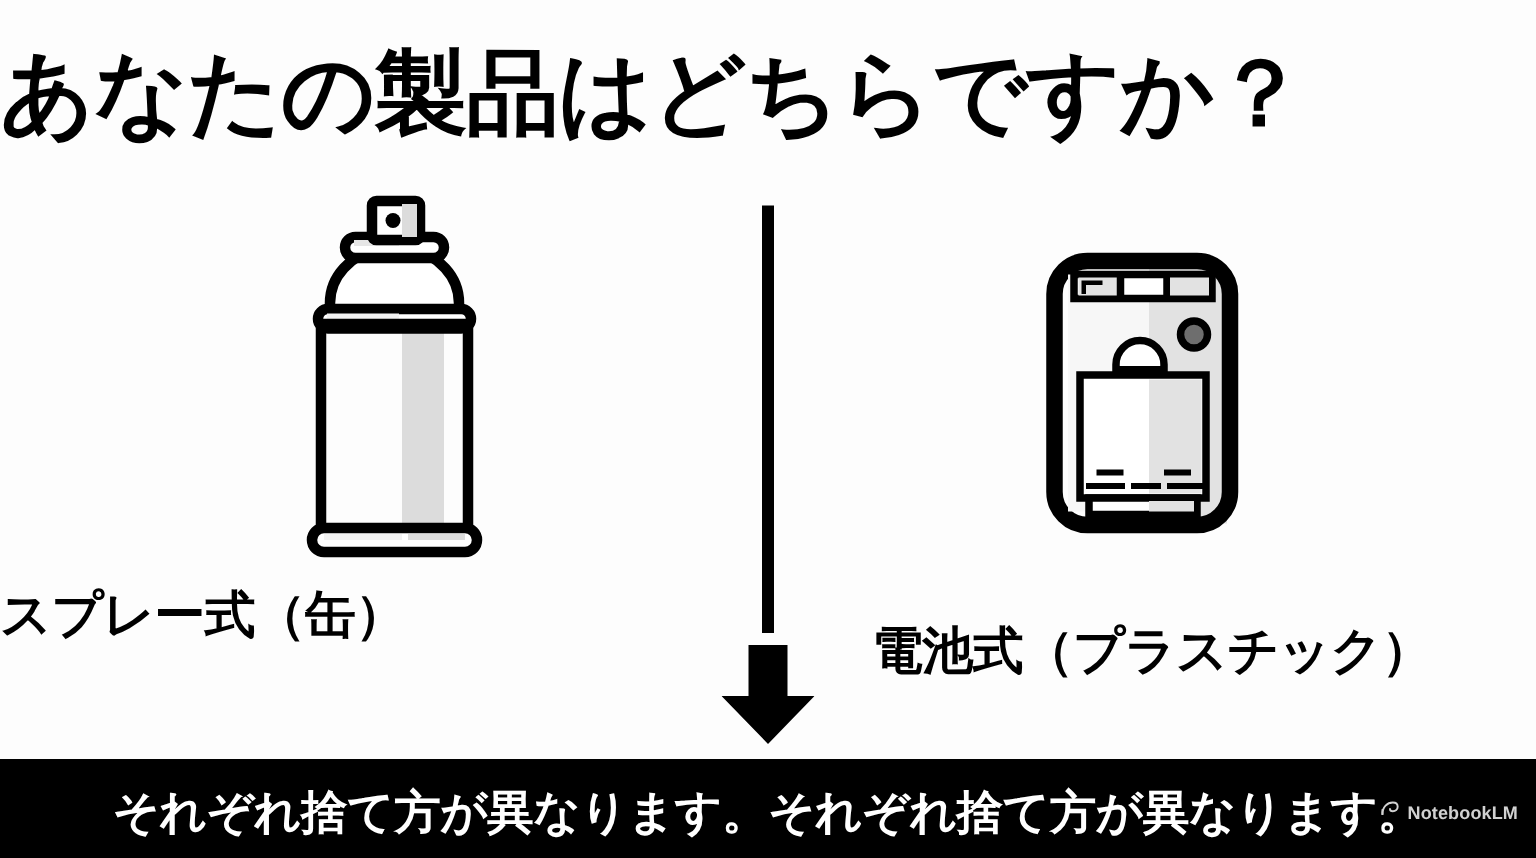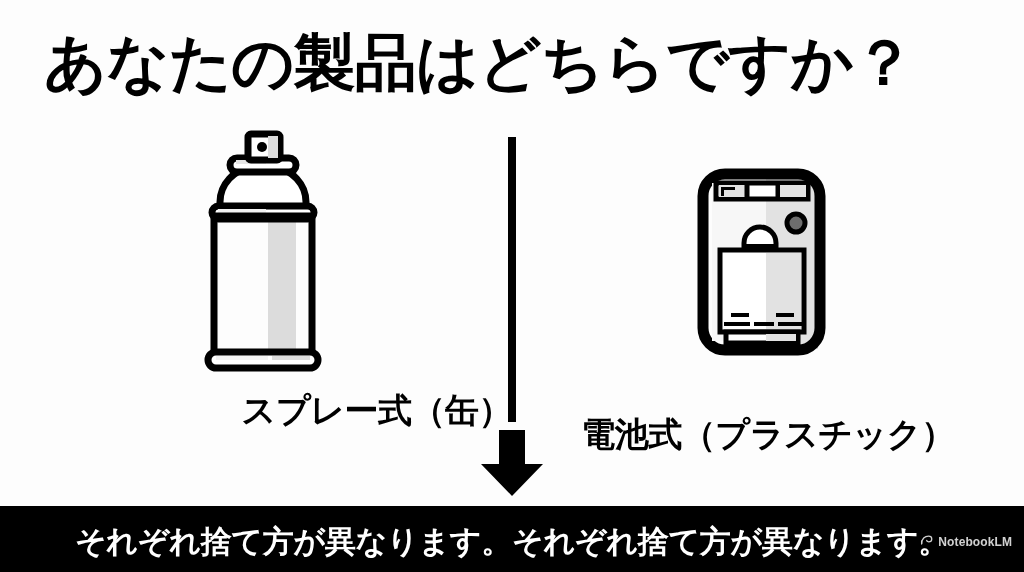--- a/index.html
+++ b/index.html
@@ -27,21 +27,20 @@
     top: 26px;
     left: 0;
     width: 856px;
     text-align: center;
     font-size: 62px;
     line-height: 74px;
     font-weight: 900;
     color: #000000;
     letter-spacing: -1px;
     white-space: nowrap;
-    padding-left: 44px;
   }
 
   
   .divider {
     position: absolute;
     left: 508px;
     top: 137px;
     width: 8px;
     height: 285px;
     background: #000000;
@@ -77,21 +76,21 @@
     font-size: 34px;
     line-height: 44px;
     font-weight: 900;
     color: #000000;
     white-space: nowrap;
     letter-spacing: -0.5px;
   }
   .caption-left {
     left: 0;
     width: 512px;
-    text-align: right;
+    text-align: left;
   }
   .caption-right {
     left: 512px;
     width: 512px;
     text-align: center;
     margin-top: 24px;
   }
 
   
   .banner {

